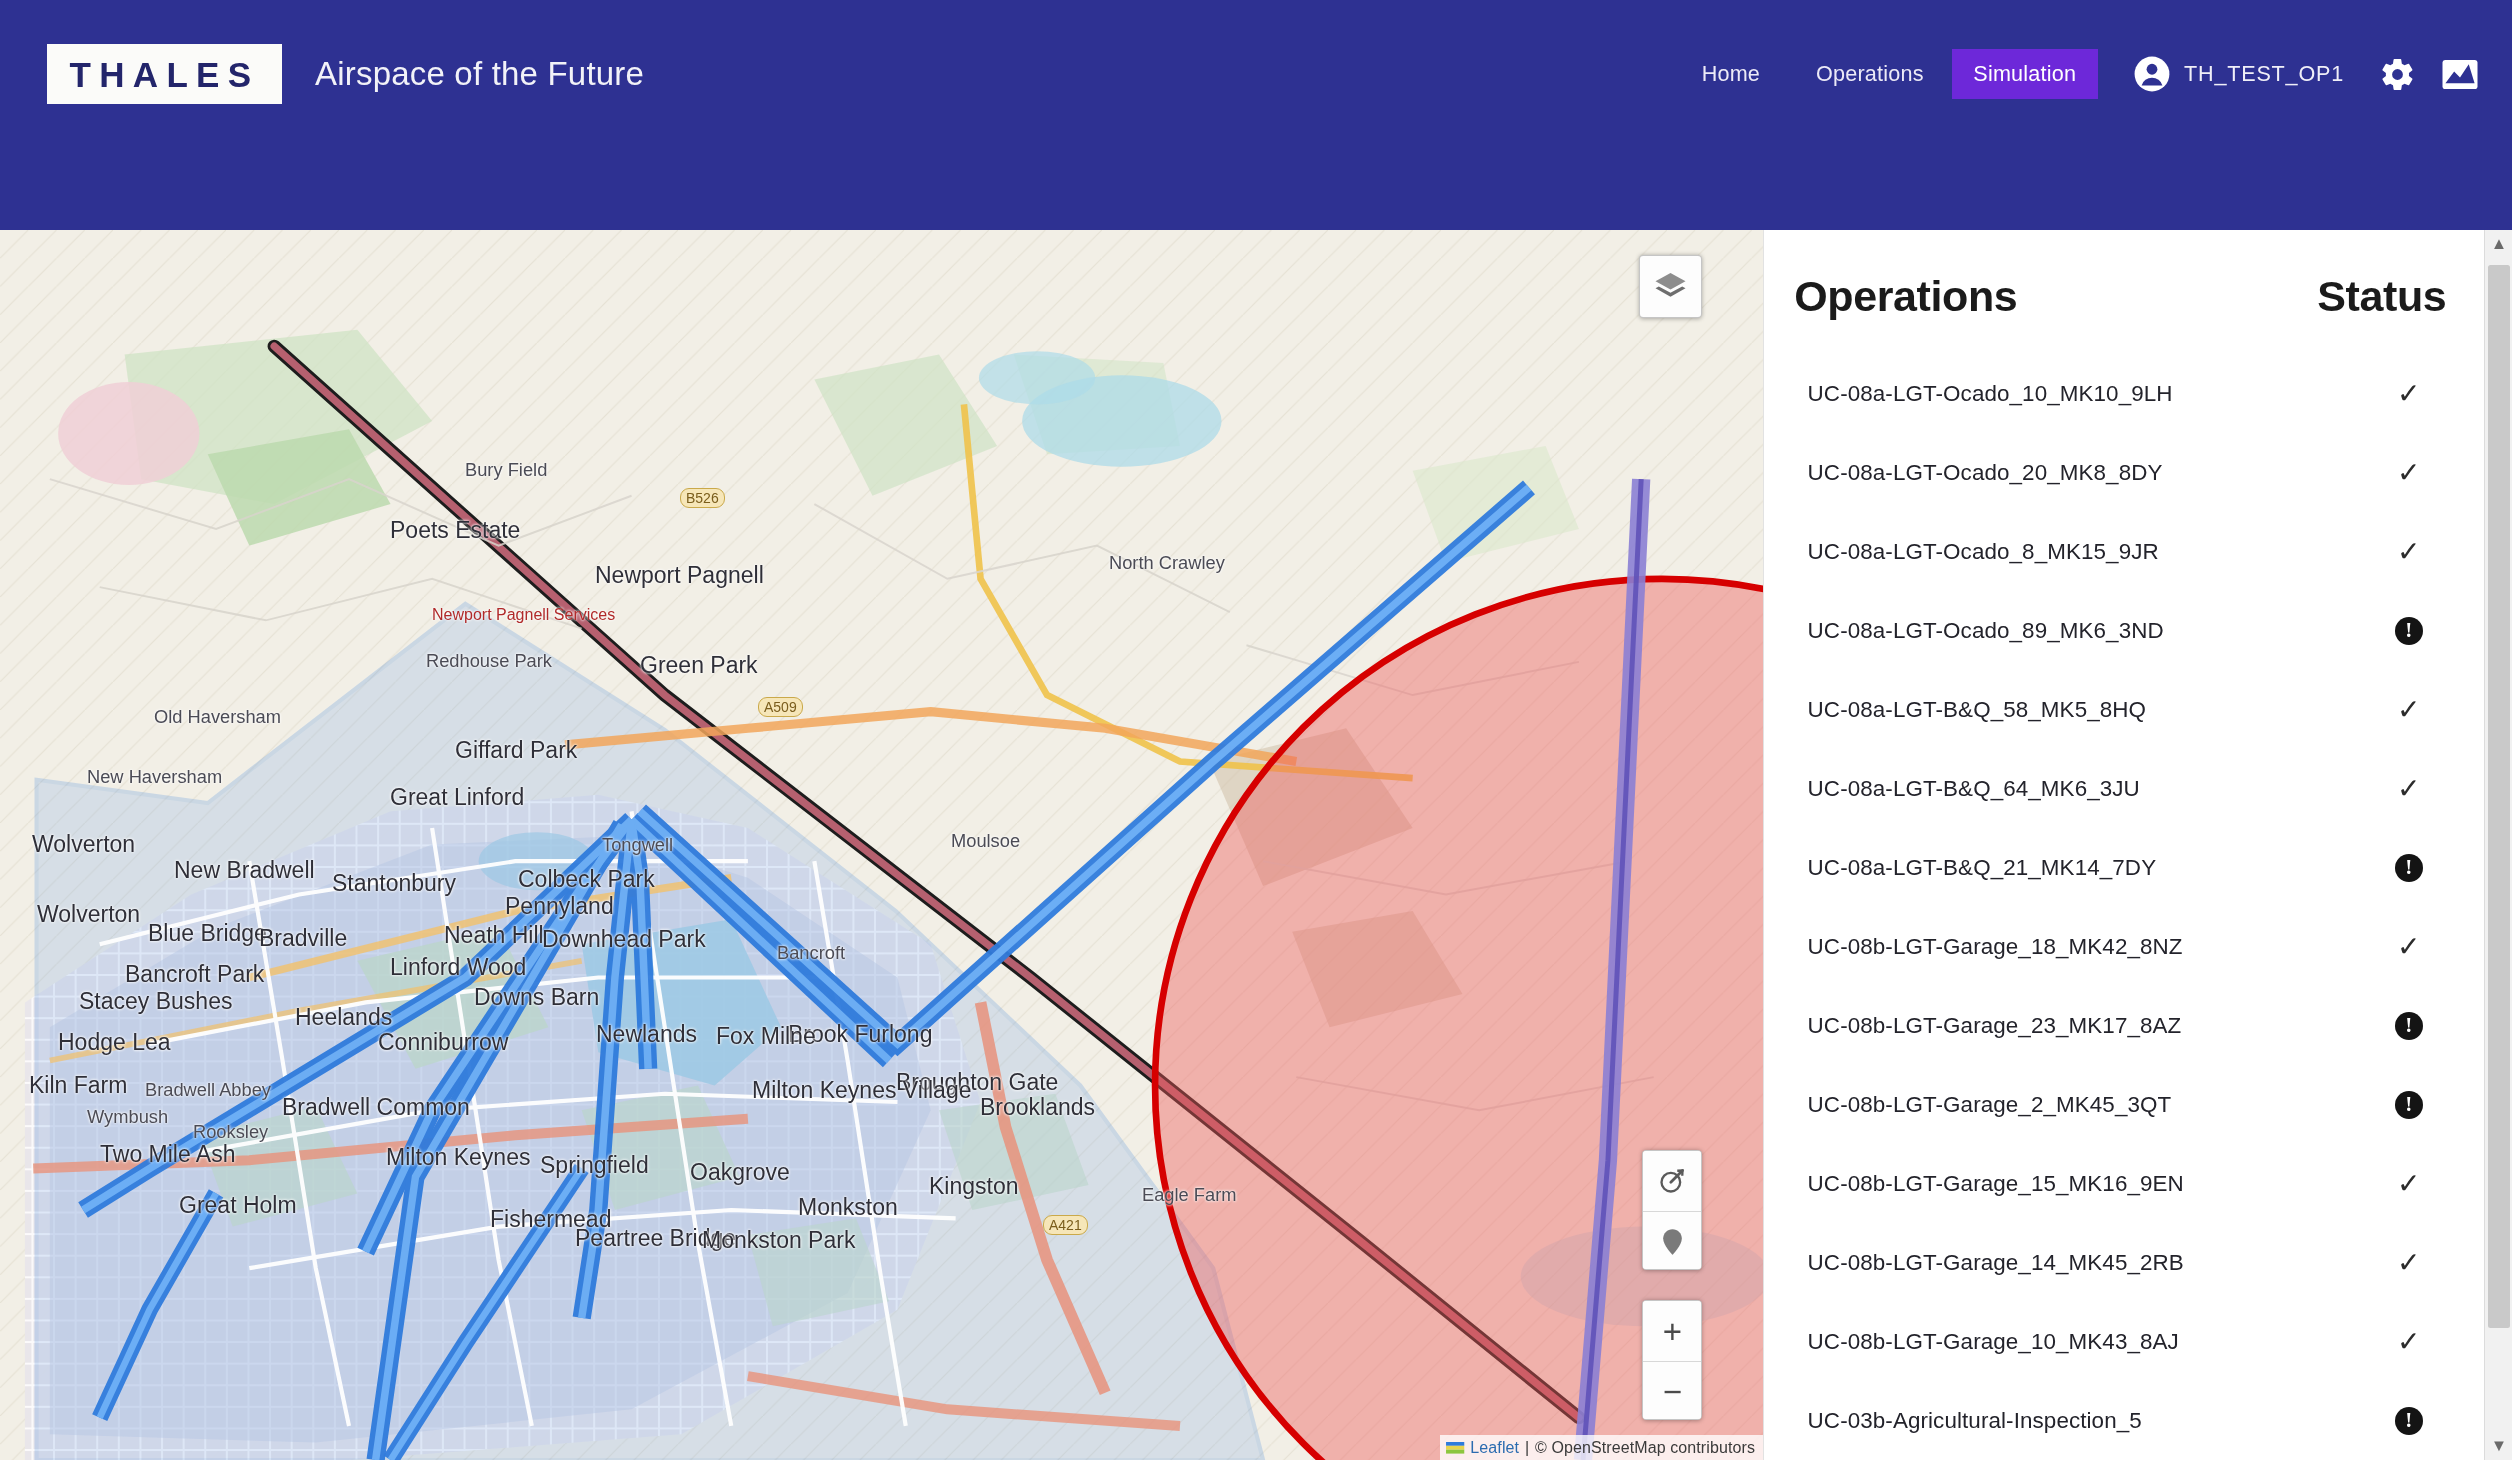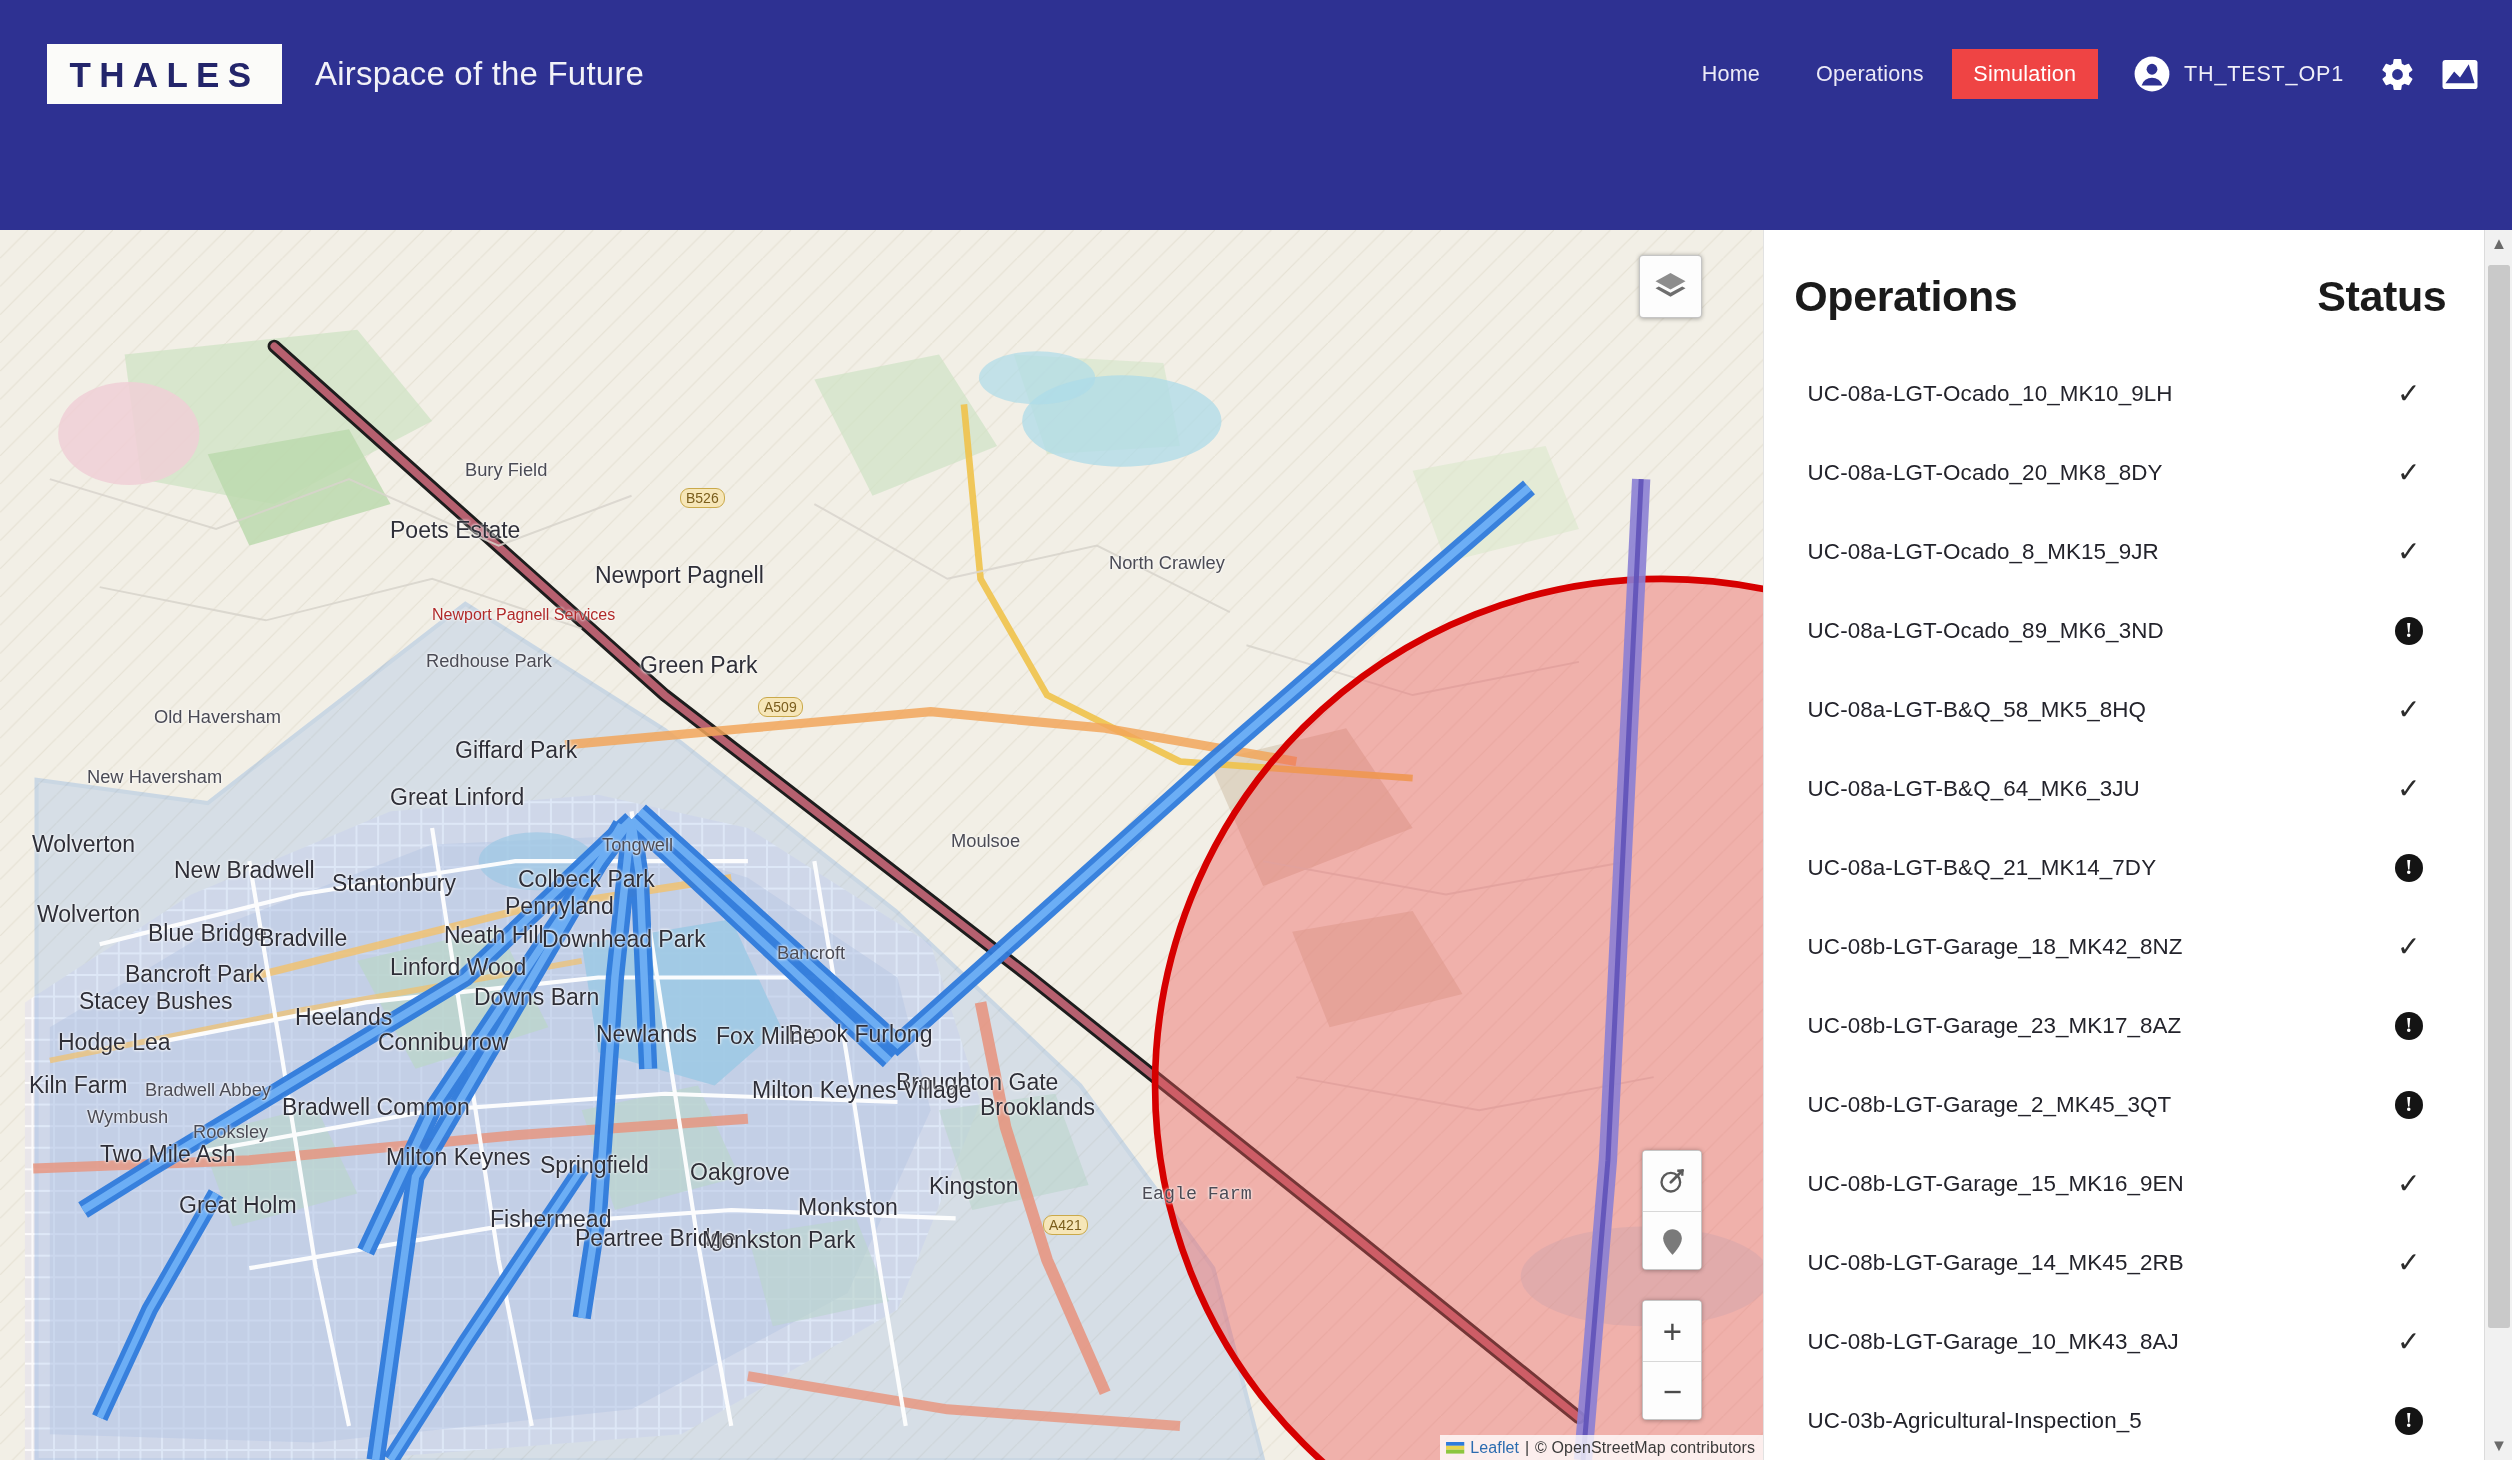--- a/index.html
+++ b/index.html
@@ -47,21 +47,21 @@
     position: absolute; right: 33px; top: 0; height: 148px;
     display: flex; align-items: center; gap: 0;
   }
   .nav-link {
     color: #eceaf7; font-size: 21.6px;
     padding: 11.6px 28px;
     cursor: pointer; white-space: nowrap;
     letter-spacing: 0.2px;
   }
   .nav-link.active {
-    background: #ef4444;
+    background: #6d28d9;
     color: #ffffff;
     padding: 11.6px 21.6px;
   }
   #user-block { display: flex; align-items: center; margin-left: 35px; }
   #user-icon { width: 38px; height: 38px; display:block; }
   #user-name { color: #f0eff8; font-size: 21.6px; margin-left: 13.3px; letter-spacing:0.8px; white-space: nowrap; }
   #gear-icon-btn { margin-left: 35px; display:flex; align-items:center; cursor:pointer; }
   #chart-icon-btn { margin-left: 25px; display:flex; align-items:center; cursor:pointer; }
 
   #header-subnav {
@@ -394,21 +394,21 @@
         <div class="map-label" style="left: 87px; top: 876px;">Wymbush</div>
         <div class="map-label" style="left: 193px; top: 891px;">Rooksley</div>
         <div class="map-label big" style="left: 100px; top: 911px;">Two Mile Ash</div>
         <div class="map-label big" style="left: 386px; top: 914px;">Milton Keynes</div>
         <div class="map-label big" style="left: 540px; top: 922px;">Springfield</div>
         <div class="map-label big" style="left: 690px; top: 929px;">Oakgrove</div>
         <div class="map-label big" style="left: 929px; top: 943px;">Kingston</div>
         <div class="map-label big" style="left: 179px; top: 962px;">Great Holm</div>
         <div class="map-label big" style="left: 490px; top: 976px;">Fishermead</div>
         <div class="map-label big" style="left: 798px; top: 964px;">Monkston</div>
-        <div class="map-label" style="left: 1142px; top: 954px; font-family: Liberation Mono, monospace;">Eagle Farm</div>
+        <div class="map-label" style="left: 1142px; top: 954px;">Eagle Farm</div>
         <div class="map-label big" style="left: 575px; top: 995px;">Peartree Bridge</div>
         <div class="map-label big" style="left: 702px; top: 997px;">Monkston Park</div>
         <div class="map-label shield" style="left: 1043px; top: 985px;">A421</div>
       </div>
 
     <div id="layers-ctrl" class="map-ctrl">
       <svg width="37" height="33" viewBox="0 0 24 22" aria-hidden="true">
         <path d="M12 2 L22 7.5 L12 13 L2 7.5 Z" fill="#8d8d8d"></path>
         <path d="M4.2 11 L12 15.2 L19.8 11 L22 12.2 L12 17.8 L2 12.2 Z" fill="#6e6e6e"></path>
       </svg>

